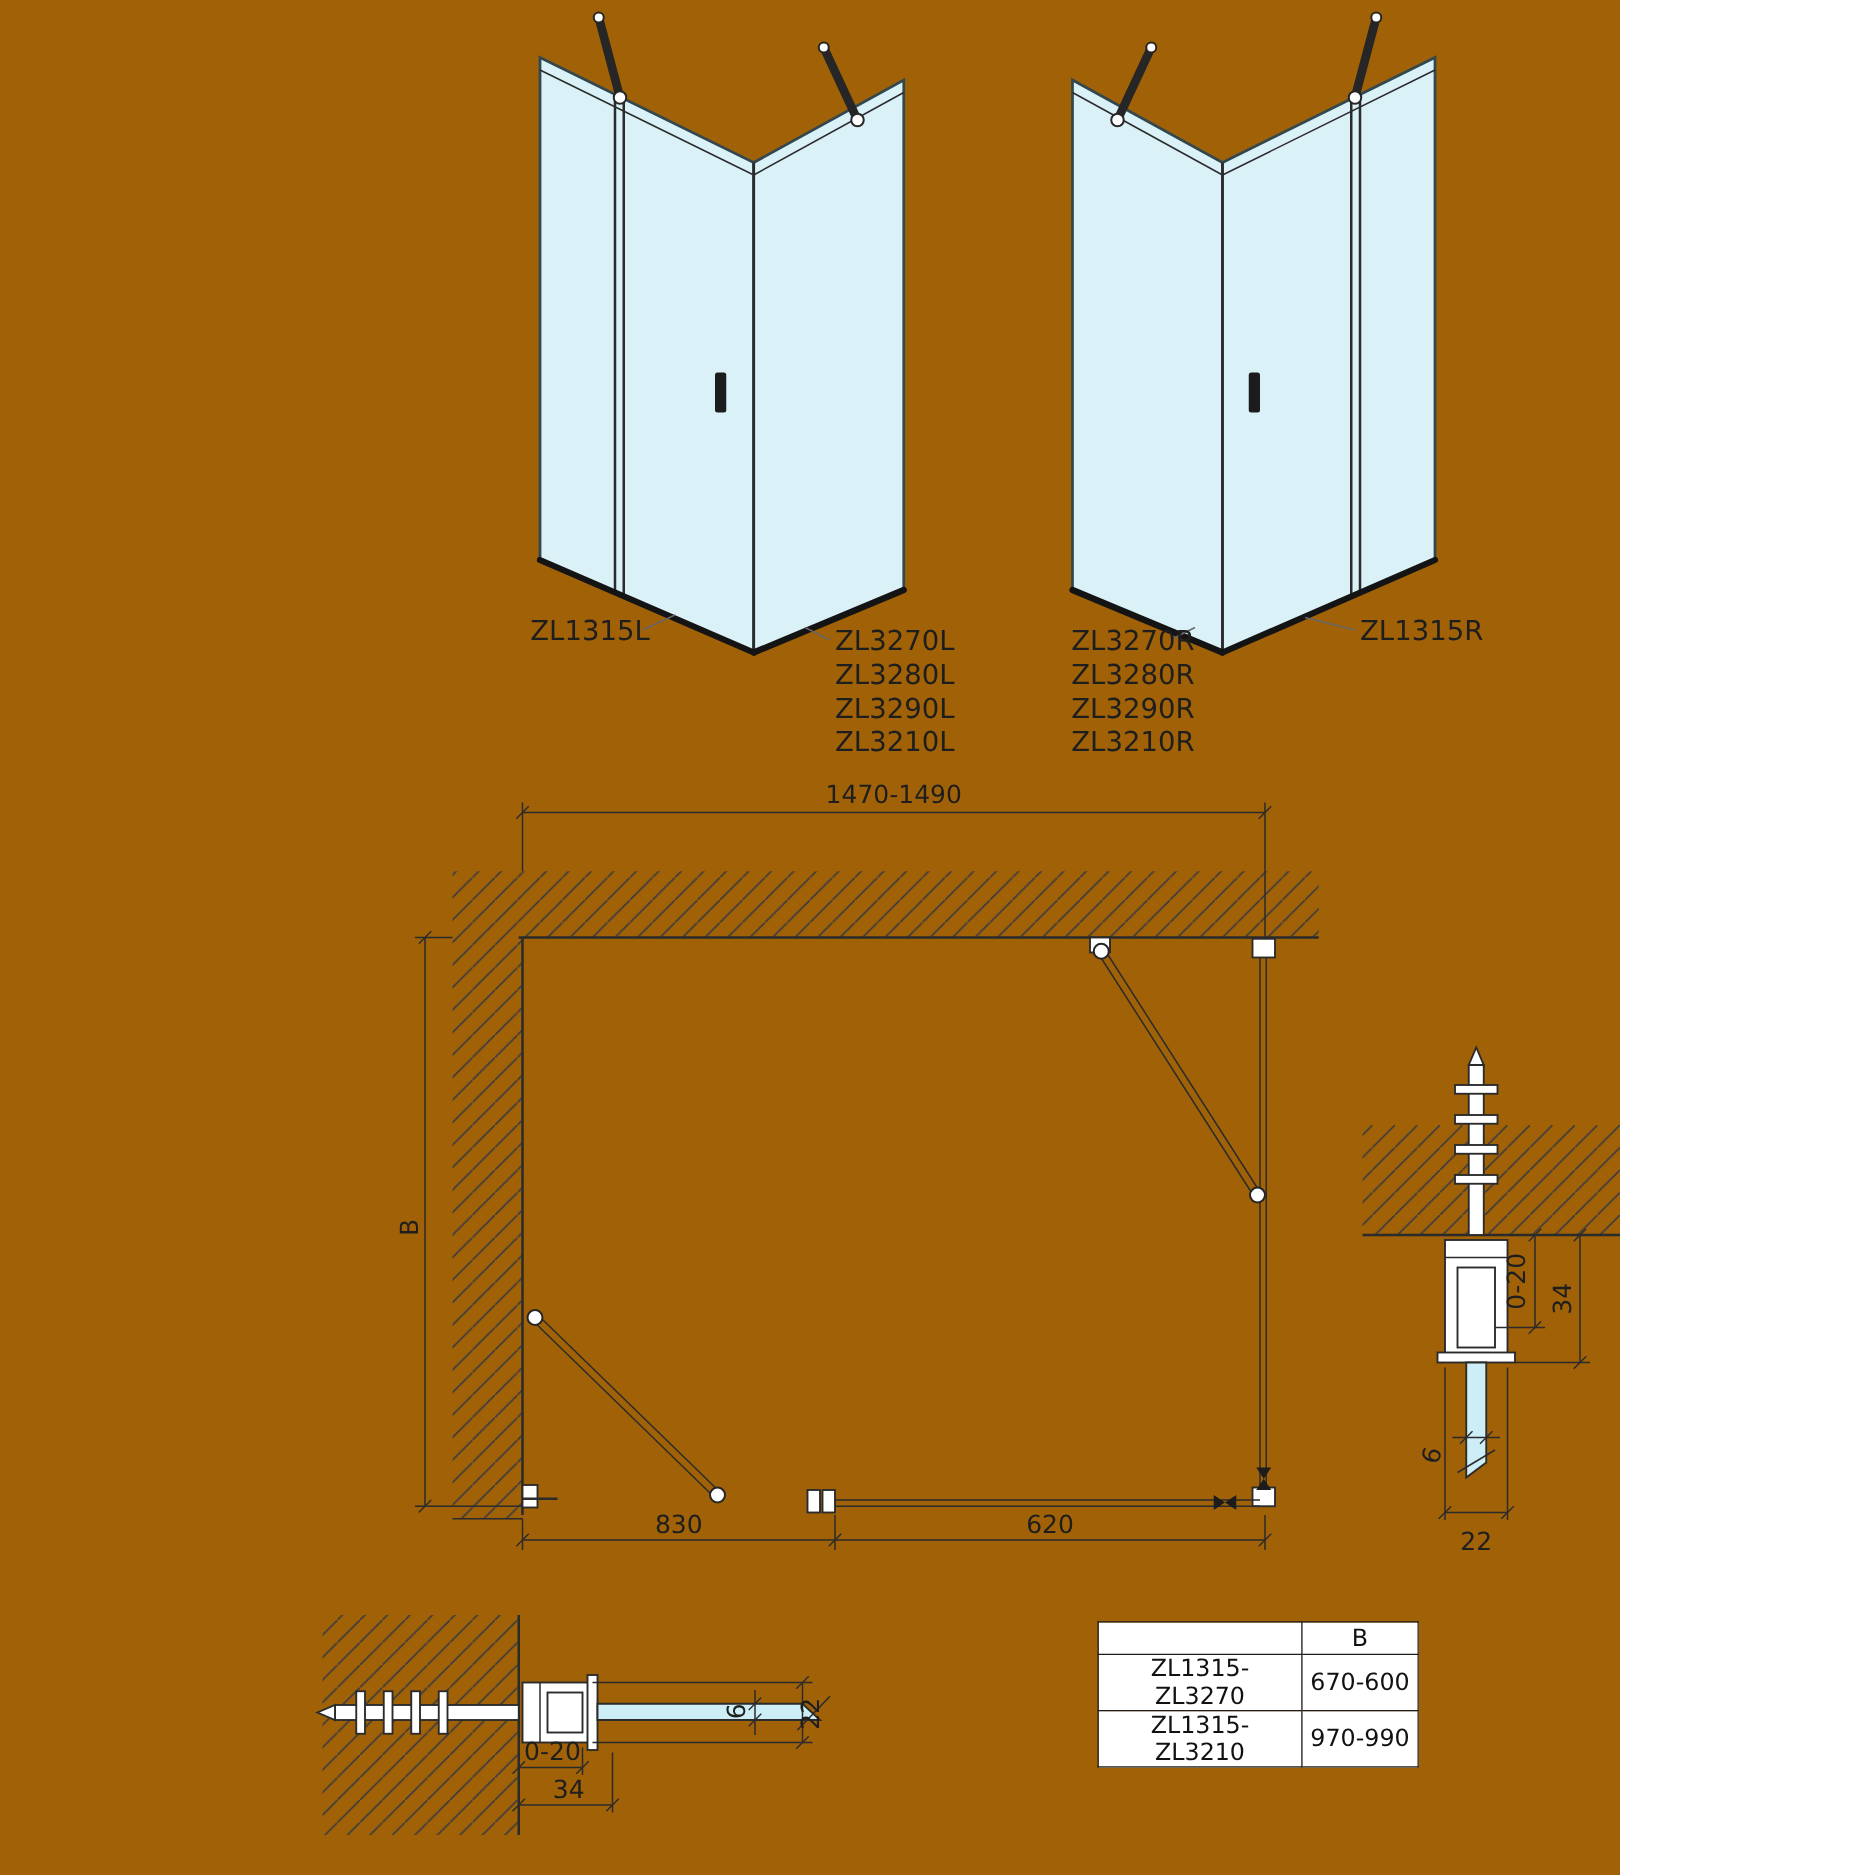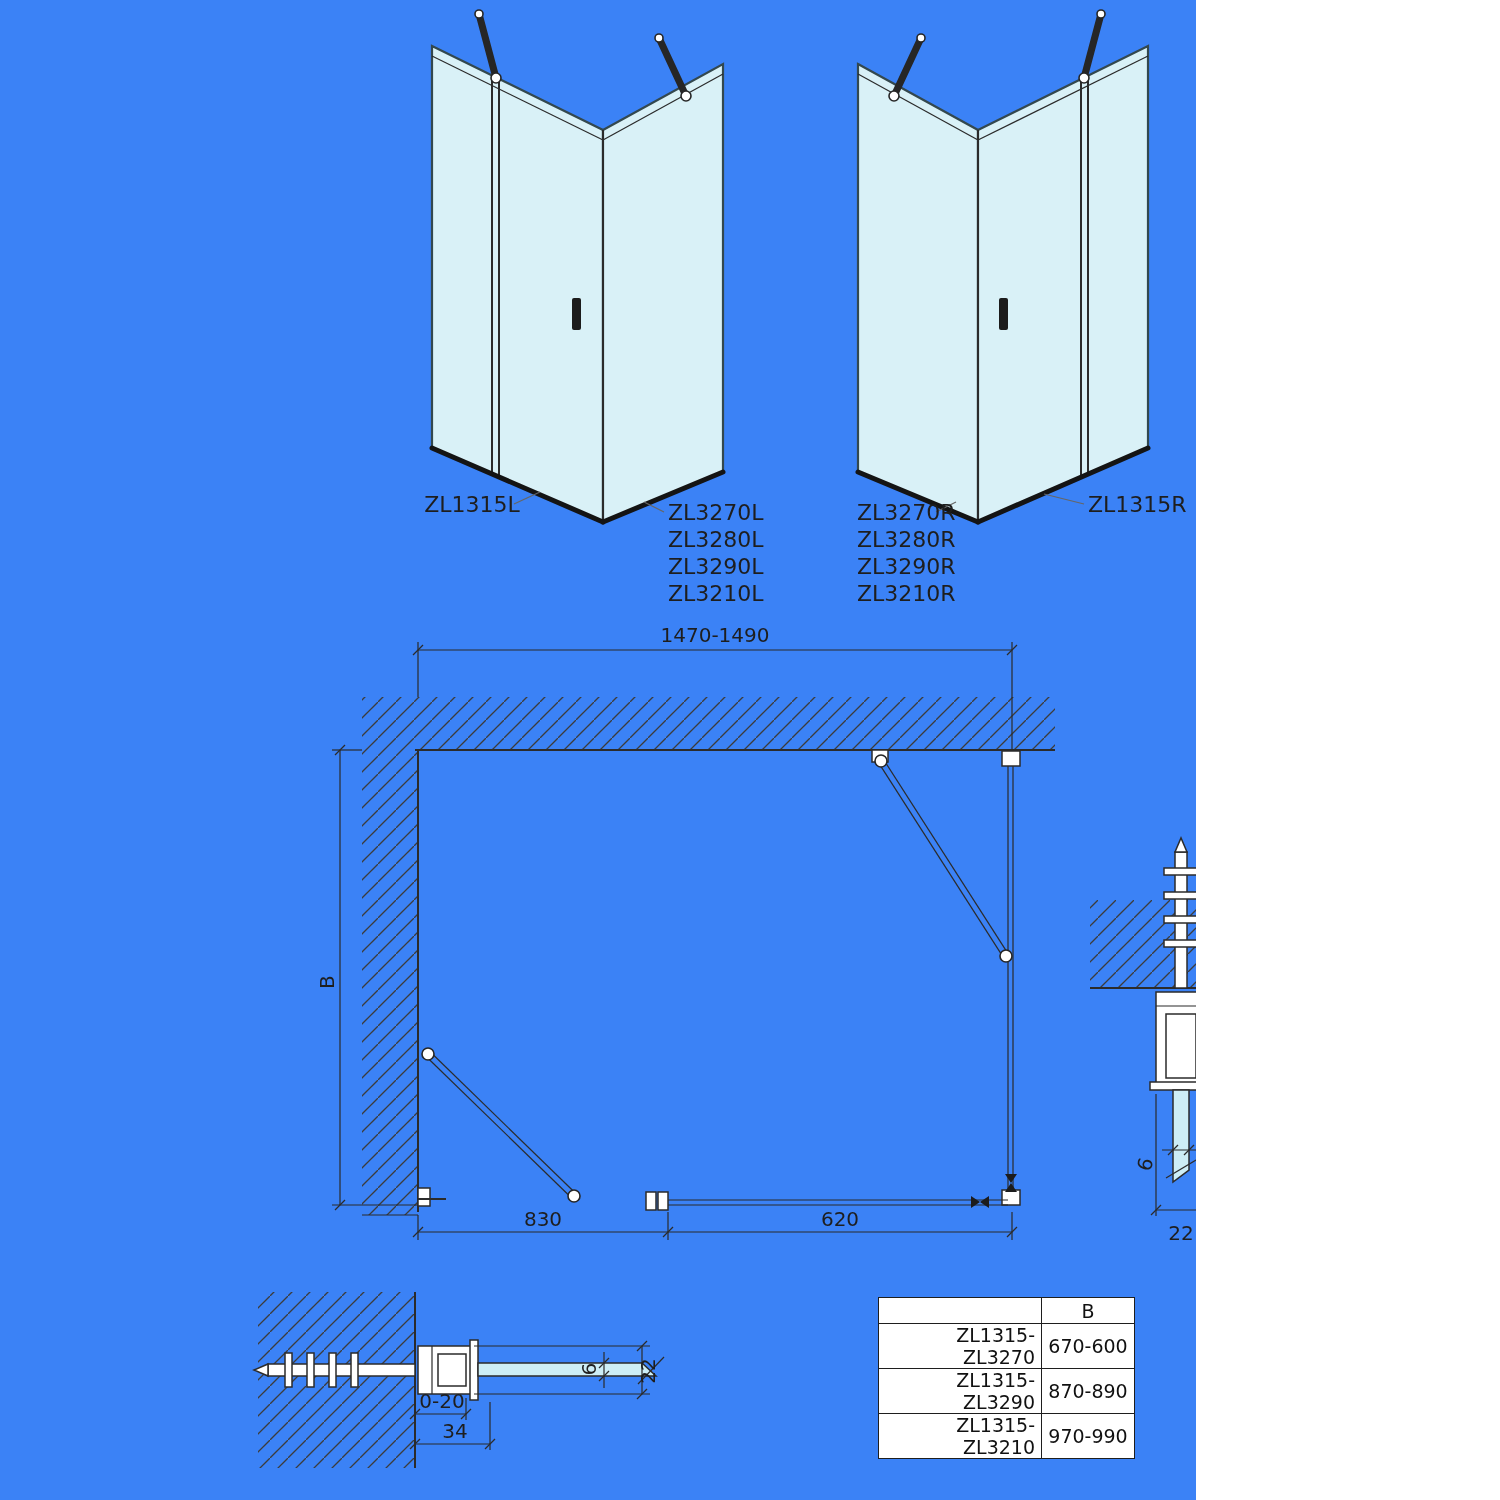--- a/index.html
+++ b/index.html
@@ -1,33 +1,33 @@
 <!DOCTYPE html>
 <html><head>
 <meta charset="utf-8">
 <style>
   html,body{margin:0;padding:0;background:#fff}
-  #page{position:relative;width:1196px;height:1500px;background:#3b82f6;font-family:"DejaVu Sans",sans-serif;overflow:hidden}
+  #page{position:relative;width:1296px;height:1500px;background:#a16207;font-family:"DejaVu Sans",sans-serif;overflow:hidden}
   svg{position:absolute;left:0;top:0}
   svg text{font-family:"DejaVu Sans",sans-serif;fill:#1e1e1e}
   .lbl{font-size:22px}
   .dim{font-size:20px}
   .thin{stroke:#2b2b2b;stroke-width:1.2;fill:none}
   .med{stroke:#2b2b2b;stroke-width:2;fill:none}
   .thick{stroke:#141414;stroke-width:5;fill:none;stroke-linecap:round}
   .glass{fill:#d9f1f7;stroke:#33484e;stroke-width:2.2}
   .glassflat{fill:#cdeef6;stroke:#2b2b2b;stroke-width:1.5}
   .wht{fill:#fff;stroke:#2b2b2b;stroke-width:1.5}
   .dk{fill:#1c1c1c}
   .leader{stroke:#666;stroke-width:1.2;fill:none}
   .strut{stroke:#262626;stroke-width:7;stroke-linecap:round}
   .pivot{fill:#fff;stroke:#262626;stroke-width:1.6}
   #size-table{position:absolute;left:878px;top:1297px;border-collapse:collapse}
   #size-table td{border:1px solid #1e1e1e;height:25px;font-size:19px;color:#111;padding:0 6px;background:#fff}
-  #size-table td.c1{width:150px;text-align:right}
+  #size-table td.c1{width:150px;text-align:center}
   #size-table td.c2{width:80px;text-align:center}
 </style>
 </head>
 <body>
 
 <div id="page">
 <svg width="1500" height="1500" viewBox="0 0 1500 1500">
   <defs>
     <pattern id="hatch" patternUnits="userSpaceOnUse" width="18" height="18">
       <line x1="0" y1="18" x2="18" y2="0" stroke="#3c3c3c" stroke-width="1.3"></line>
@@ -285,22 +285,18 @@
   <tbody>
         <tr>
     <td class="c1"></td>
     <td class="c2">B</td>
   </tr>
   <tr>
     <td class="c1">ZL1315-ZL3270</td>
     <td class="c2">670-600</td>
   </tr>
   <tr>
-    <td class="c1">ZL1315-ZL3290</td>
-    <td class="c2">870-890</td>
-  </tr>
-  <tr>
     <td class="c1">ZL1315-ZL3210</td>
     <td class="c2">970-990</td>
   </tr>
 </tbody>
     </table>
 </div>
 
 </body></html>

